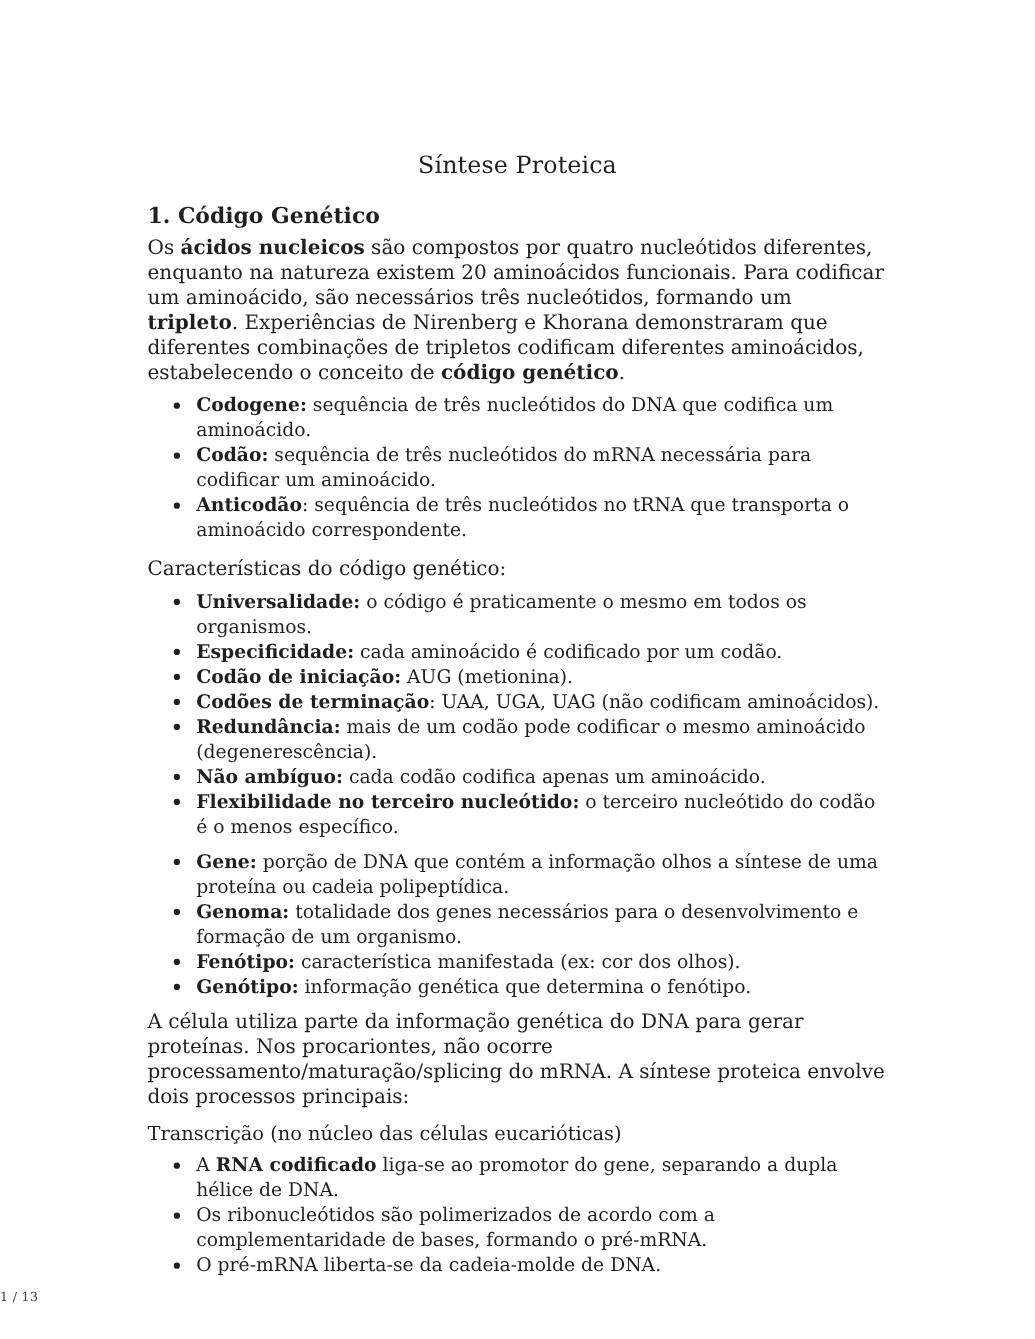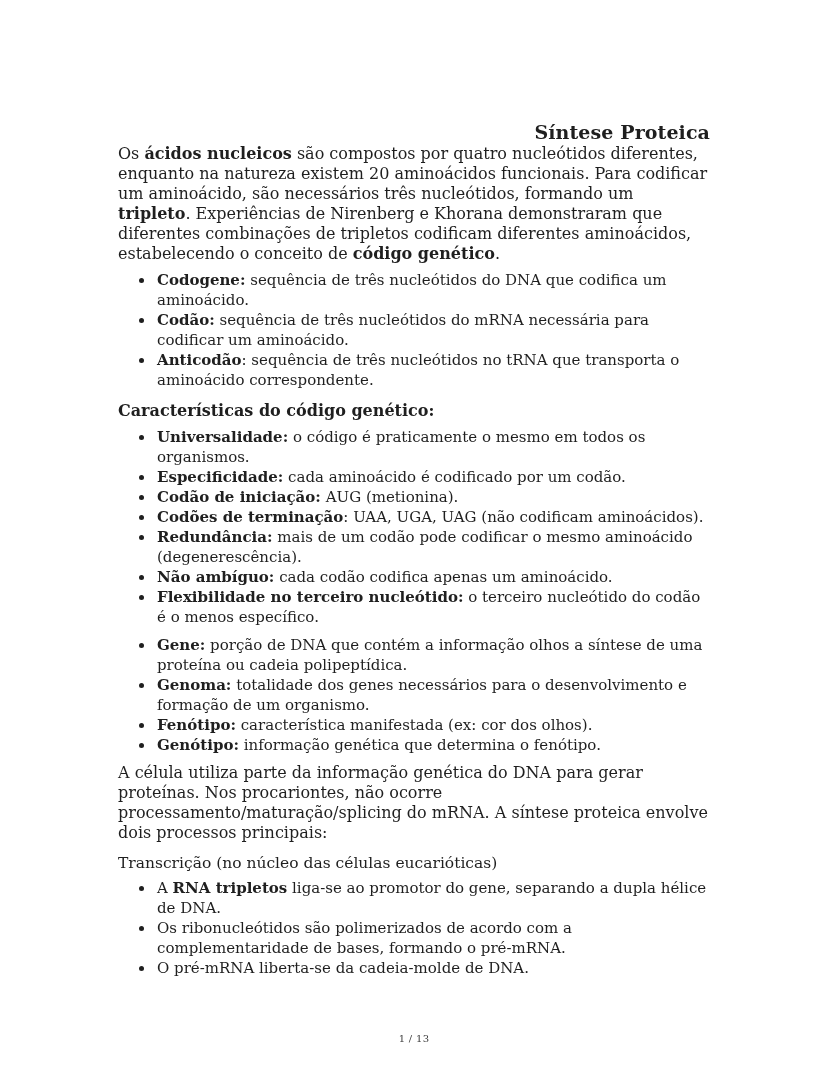--- a/index.html
+++ b/index.html
@@ -17,77 +17,78 @@
   }
   .page {
     position: absolute;
     left: 118px;
     top: 120px;
     width: 592px;
   }
   .doc-title {
     font-size: 19px;
     line-height: 24px;
-    font-weight: 700;
-    text-align: right;
-    margin: 0 0 0 0;
+    font-weight: 400;
+    text-align: center;
+    margin: 0 0 18px 0;
     letter-spacing: 0.1px;
   }
   h2 {
     font-size: 17.5px;
     line-height: 22px;
     font-weight: 700;
     margin: 8px 0 4px 0;
   }
   h3 {
     font-size: 15.5px;
     line-height: 20px;
     font-weight: 400;
     margin: 10px 0 5px 0;
   }
   p {
     font-size: 16px;
     line-height: 20px;
     margin: 0 0 6px 0;
   }
   p.h4 {
-    font-weight: 700;
+    font-weight: 400;
     margin: 11px 0 6px 0;
   }
   ul.bullets {
     margin: 4px 0 8px 0;
     padding: 0 0 0 37px;
     list-style: disc outside;
     font-size: 15px;
     line-height: 20px;
   }
   ul.bullets li {
     padding-left: 2px;
     margin: 0;
   }
   b { font-weight: 700; }
   .footer {
     position: absolute;
     left: 0;
     top: 1032px;
     width: 828px;
-    text-align: center;
+    text-align: left;
     font-size: 10px;
     line-height: 14px;
     color: #3d3d3d;
     letter-spacing: 0.3px;
   }
 </style>
 </head>
 <body>
 
 <div class="page">
 
   <h1 class="doc-title">Síntese Proteica</h1>
 
+  <h2>1. Código Genético</h2>
 
   <p><span>Os </span><b>ácidos nucleicos</b><span> são compostos por quatro nucleótidos diferentes, enquanto na natureza existem 20 aminoácidos funcionais. Para codificar um aminoácido, são necessários três nucleótidos, formando um </span><b>tripleto</b><span>. Experiências de Nirenberg e Khorana demonstraram que diferentes combinações de tripletos codificam diferentes aminoácidos, estabelecendo o conceito de </span><b>código genético</b><span>.</span></p>
 
   <ul class="bullets">
       <li><b>Codogene:</b><span> sequência de três nucleótidos do DNA que codifica um aminoácido.</span></li>
       <li><b>Codão:</b><span> sequência de três nucleótidos do mRNA necessária para codificar um aminoácido.</span></li>
       <li><b>Anticodão</b><span>: sequência de três nucleótidos no tRNA que transporta o aminoácido correspondente.</span></li>
     </ul>
 
   <p class="h4">Características do código genético:</p>
@@ -110,20 +111,20 @@
       <li><b>Genótipo:</b><span> informação genética que determina o fenótipo.</span></li>
     </ul>
 
 
   <p><span>A célula utiliza parte da informação genética do DNA para gerar proteínas. Nos procariontes, não ocorre processamento/maturação/splicing do mRNA. A síntese proteica envolve dois processos principais:</span></p>
 
   <h3>Transcrição (no núcleo das células eucarióticas)</h3>
 
 
   <ul class="bullets">
-      <li><span>A </span><b>RNA tripletos</b><span> liga-se ao promotor do gene, separando a dupla hélice de DNA.</span></li>
+      <li><span>A </span><b>RNA codificado</b><span> liga-se ao promotor do gene, separando a dupla hélice de DNA.</span></li>
       <li><span>Os ribonucleótidos são polimerizados de acordo com a complementaridade de bases, formando o pré-mRNA.</span></li>
       <li><span>O pré-mRNA liberta-se da cadeia-molde de DNA.</span></li>
     </ul>
 
 </div>
 
 <div class="footer">1 / 13</div>
 
 </body></html>

